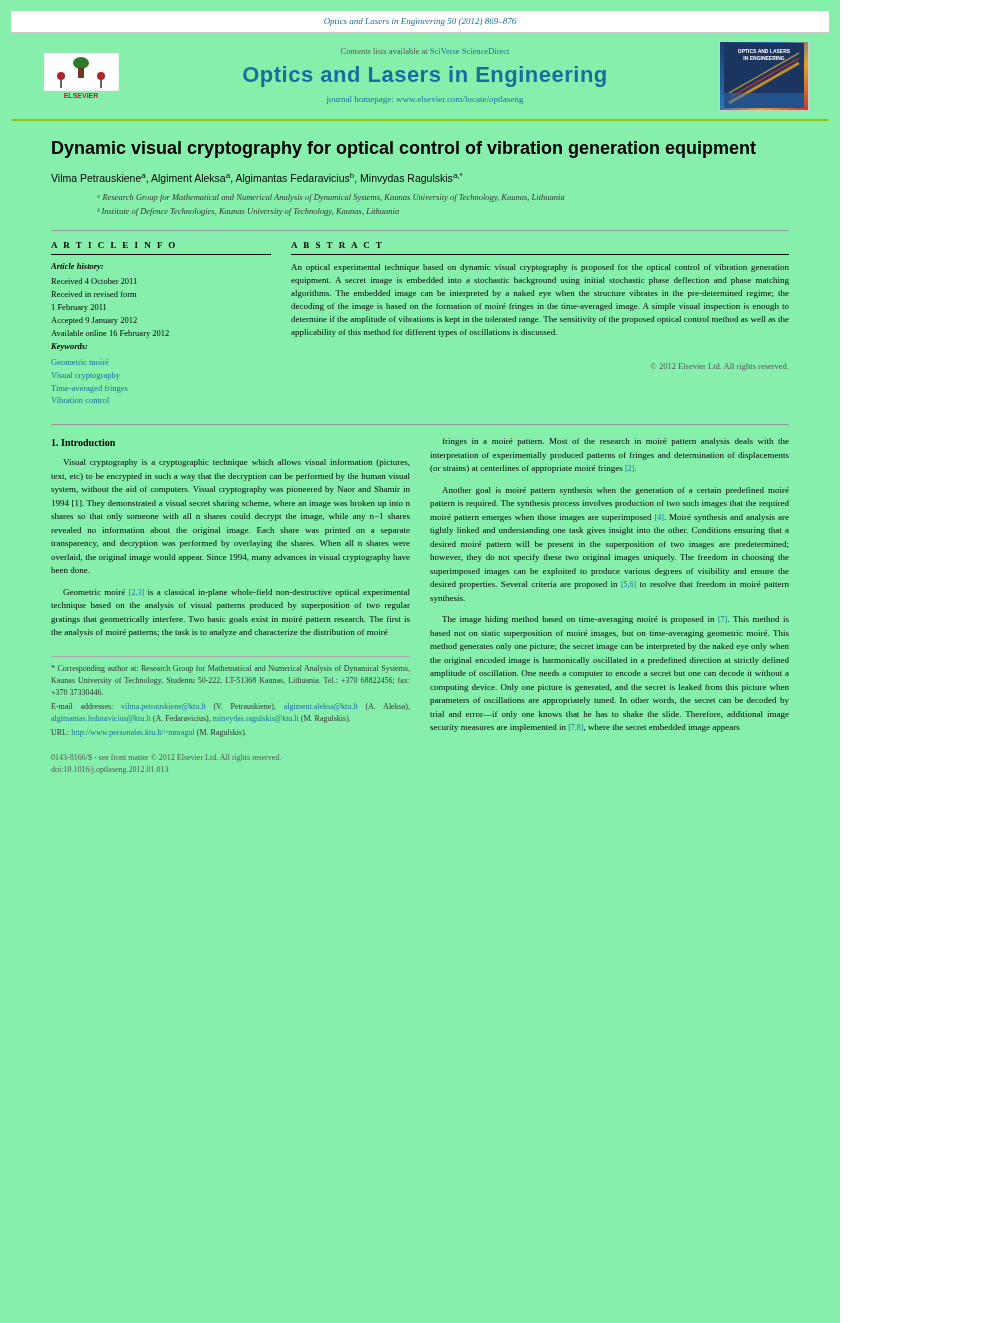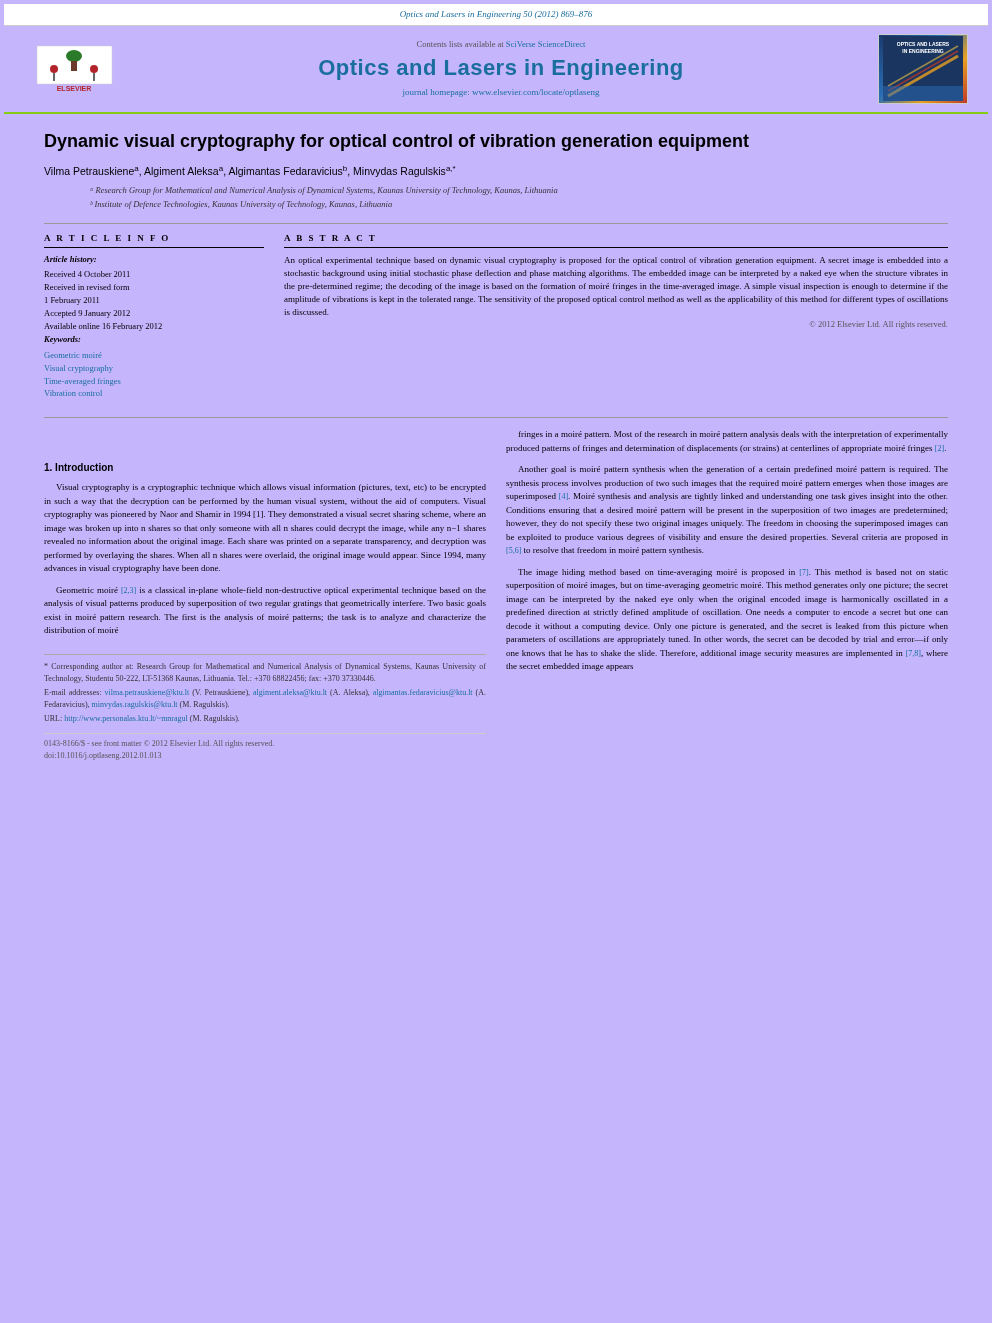--- a/index.html
+++ b/index.html
@@ -4,24 +4,24 @@
   <style>
     * { box-sizing: border-box; margin: 0; padding: 0; }
     body {
       font-family: "Times New Roman", Times, serif;
       background: #fff;
       color: #000;
       font-size: 10px;
       line-height: 1.4;
     }
     .page {
-      width: 992px;
+      width: 840px;
       min-height: 1323px;
-      background: #c4b5fd;
-      padding: 4px;
+      background: #86efac;
+      padding: 11px;
       position: relative;
     }
     
     .journal-header-bar {
       background: #fff;
       border-bottom: 1px solid #ccc;
       padding: 4px 20px;
       text-align: center;
       font-size: 9px;
       color: #1a6e9e;
@@ -156,40 +156,39 @@
     }
     .abstract-text {
       font-size: 9px;
       text-align: justify;
       line-height: 1.45;
     }
     .copyright-line {
       text-align: right;
       font-size: 8.5px;
       color: #555;
-      margin-top: 0;
+      margin-top: 22px;
     }
     
     .body-two-col {
       display: flex;
       gap: 20px;
       margin-top: 10px;
     }
     .body-col {
       flex: 1;
       font-size: 9px;
       text-align: justify;
       line-height: 1.5;
     }
     .section-heading {
       font-size: 10px;
       font-weight: bold;
       margin-bottom: 6px;
-      font-family: Liberation Sans, sans-serif;
-      margin-top: 32px;
+      font-family: Liberation Serif, serif;
     }
     .body-para {
       margin-bottom: 8px;
       text-indent: 12px;
     }
     .footnote-section {
       border-top: 1px solid #aaa;
       margin-top: 16px;
       padding-top: 6px;
       font-size: 8px;

